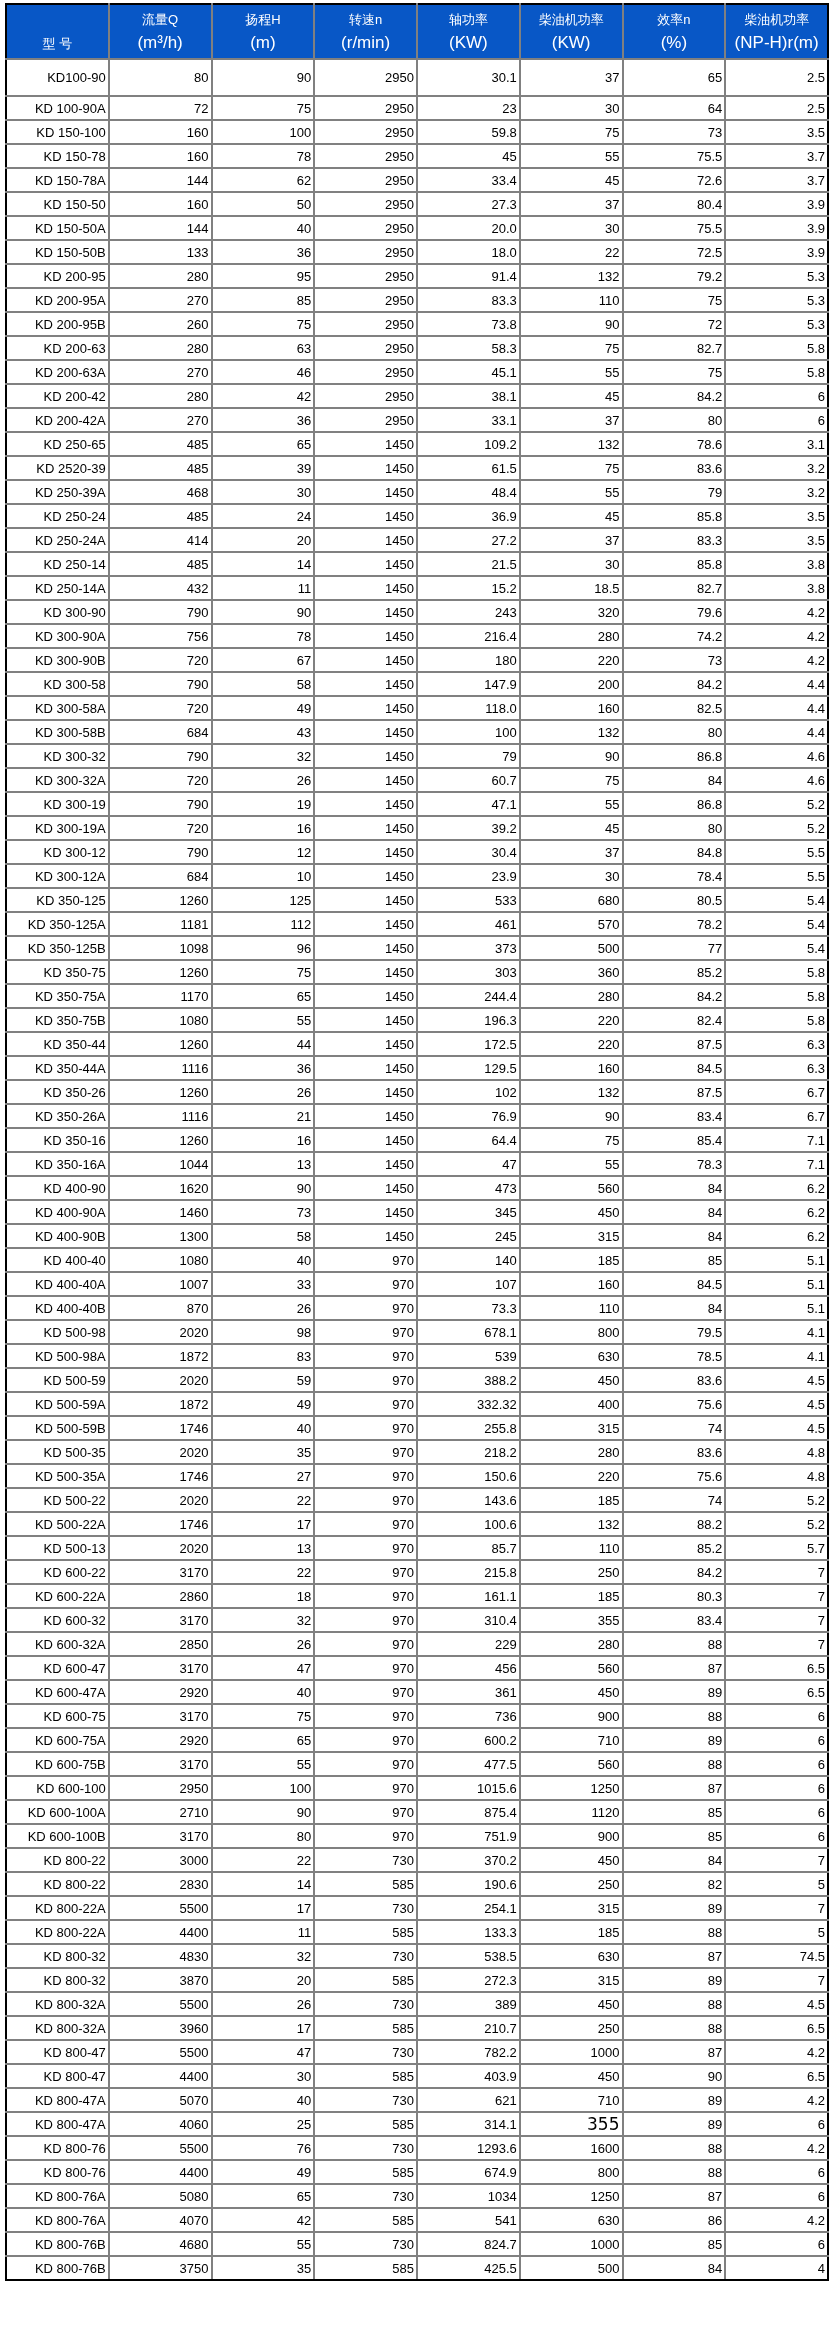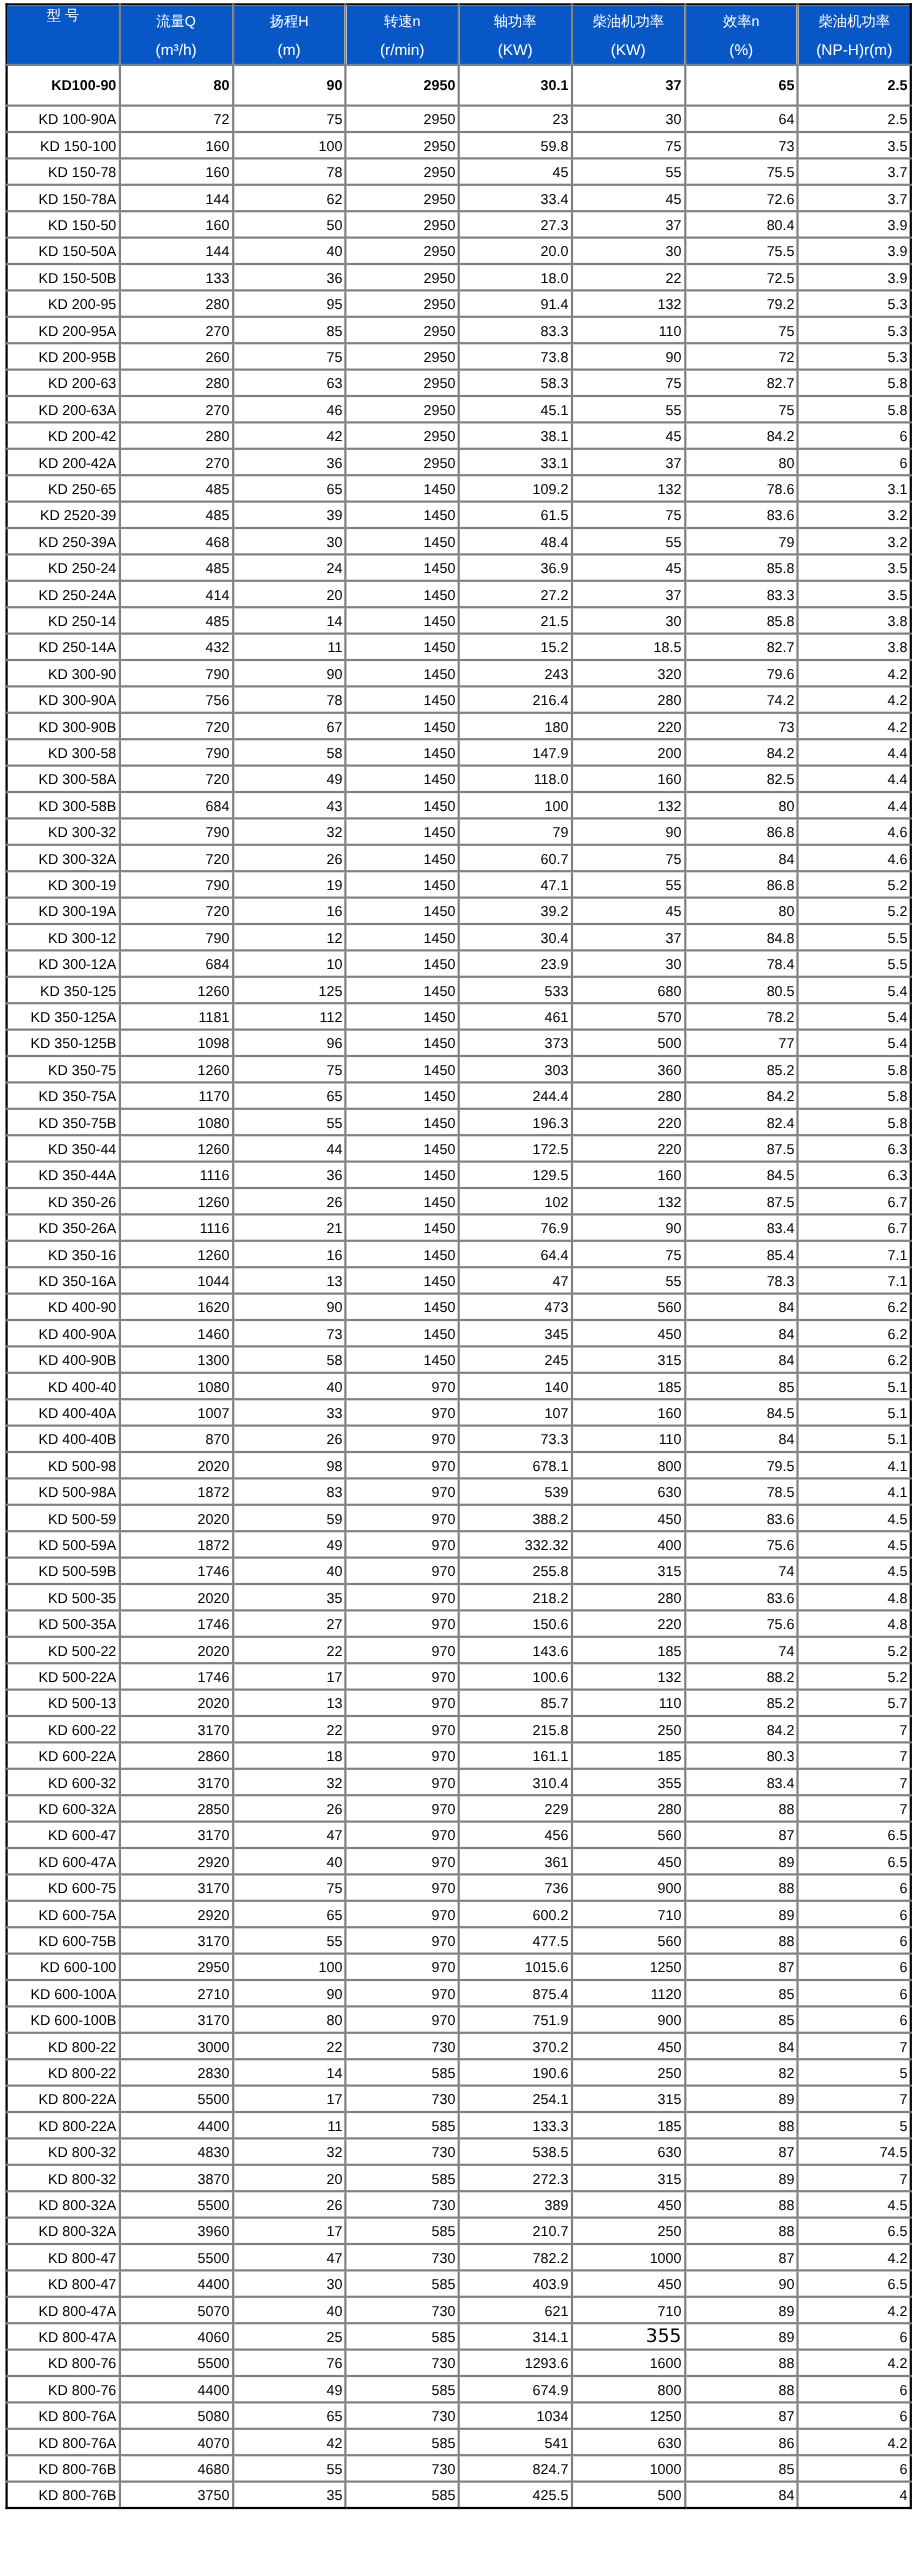--- a/index.html
+++ b/index.html
@@ -43,26 +43,26 @@
   }
   .hcell {
     display: flex;
     flex-direction: column;
     justify-content: space-between;
     align-items: center;
     height: 51px;
     padding: 6px 0 3px 0;
     box-sizing: border-box;
   }
-  .hcell .h2 { font-size: 14px; text-align: right; }
+  .hcell .h2 { font-size: 17px; text-align: right; }
   .hcell span:empty { display: none; }
-  .hcell.single { justify-content: flex-start; padding-top: 0; }
+  .hcell.single { justify-content: flex-end; padding-top: 0; }
 
   .pump-table tbody tr { height: 24px; }
-  .pump-table tbody tr:first-child { height: 37px; font-weight: bold; }
+  .pump-table tbody tr:first-child { height: 37px; }
   .pump-table tbody td {
     color: var(--body-text, #000000);
     background: #ffffff;
     font-size: 13px;
     text-align: right;
     padding: 0 2px 0 0;
     vertical-align: middle;
   }
   .pump-table tbody td.anomaly {
     font-size: 17px;

